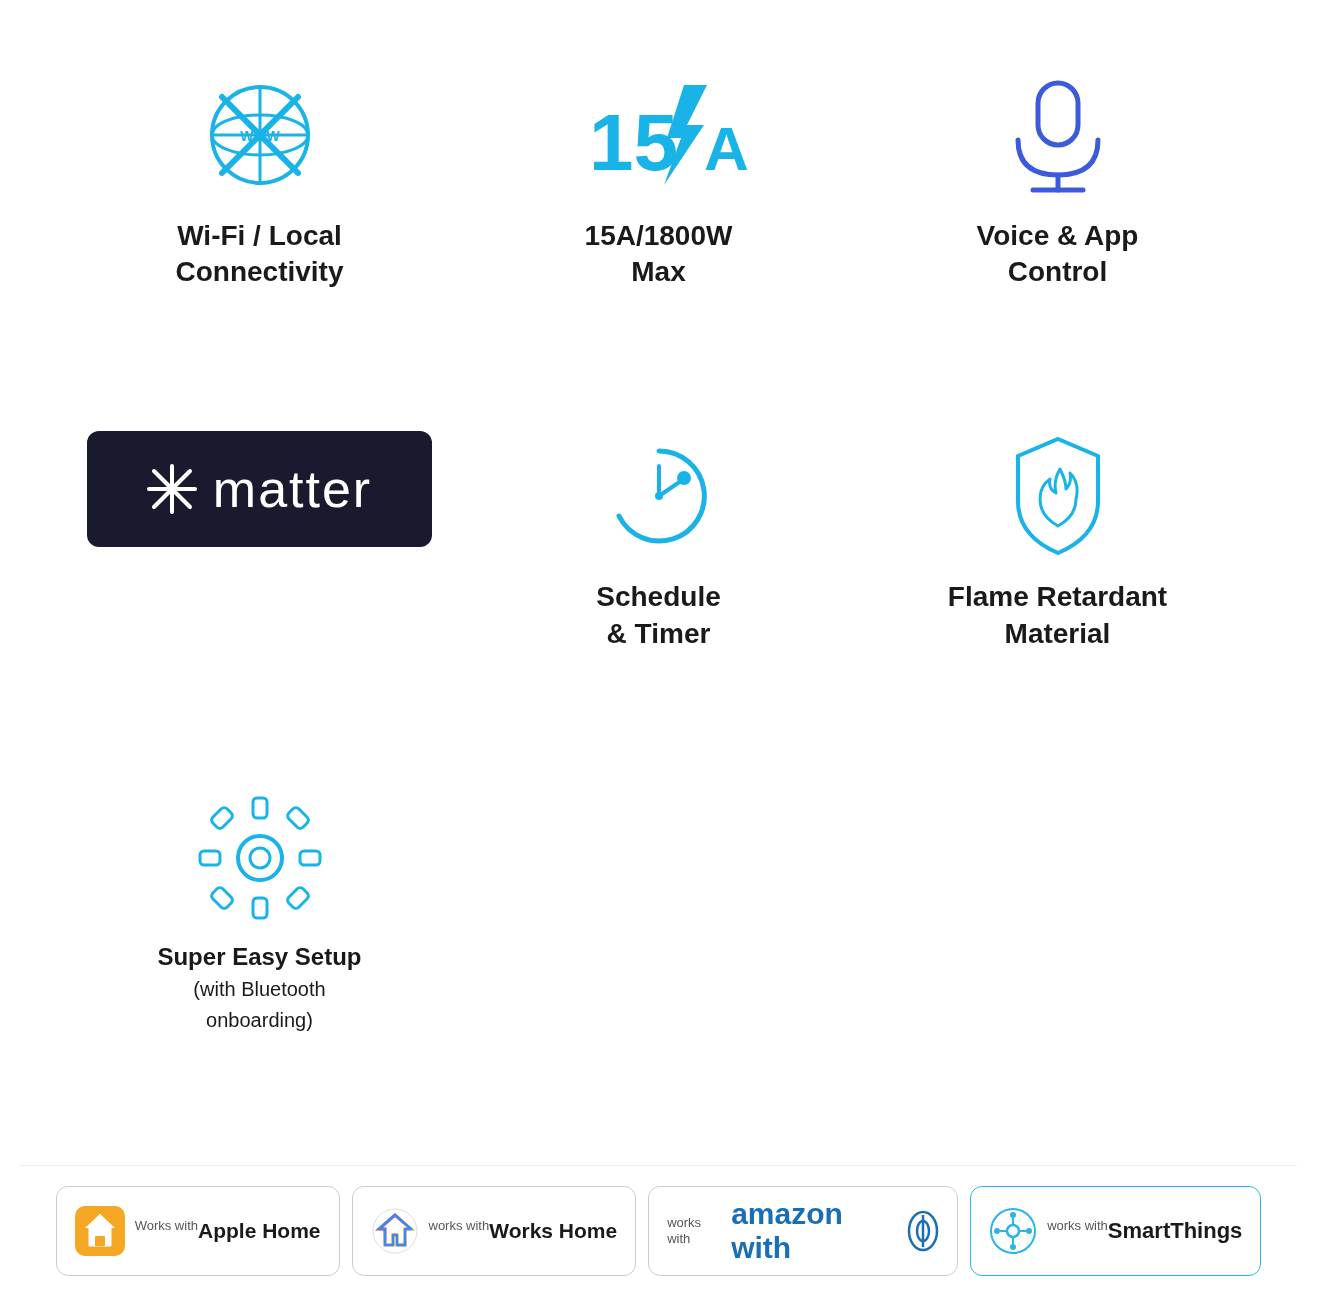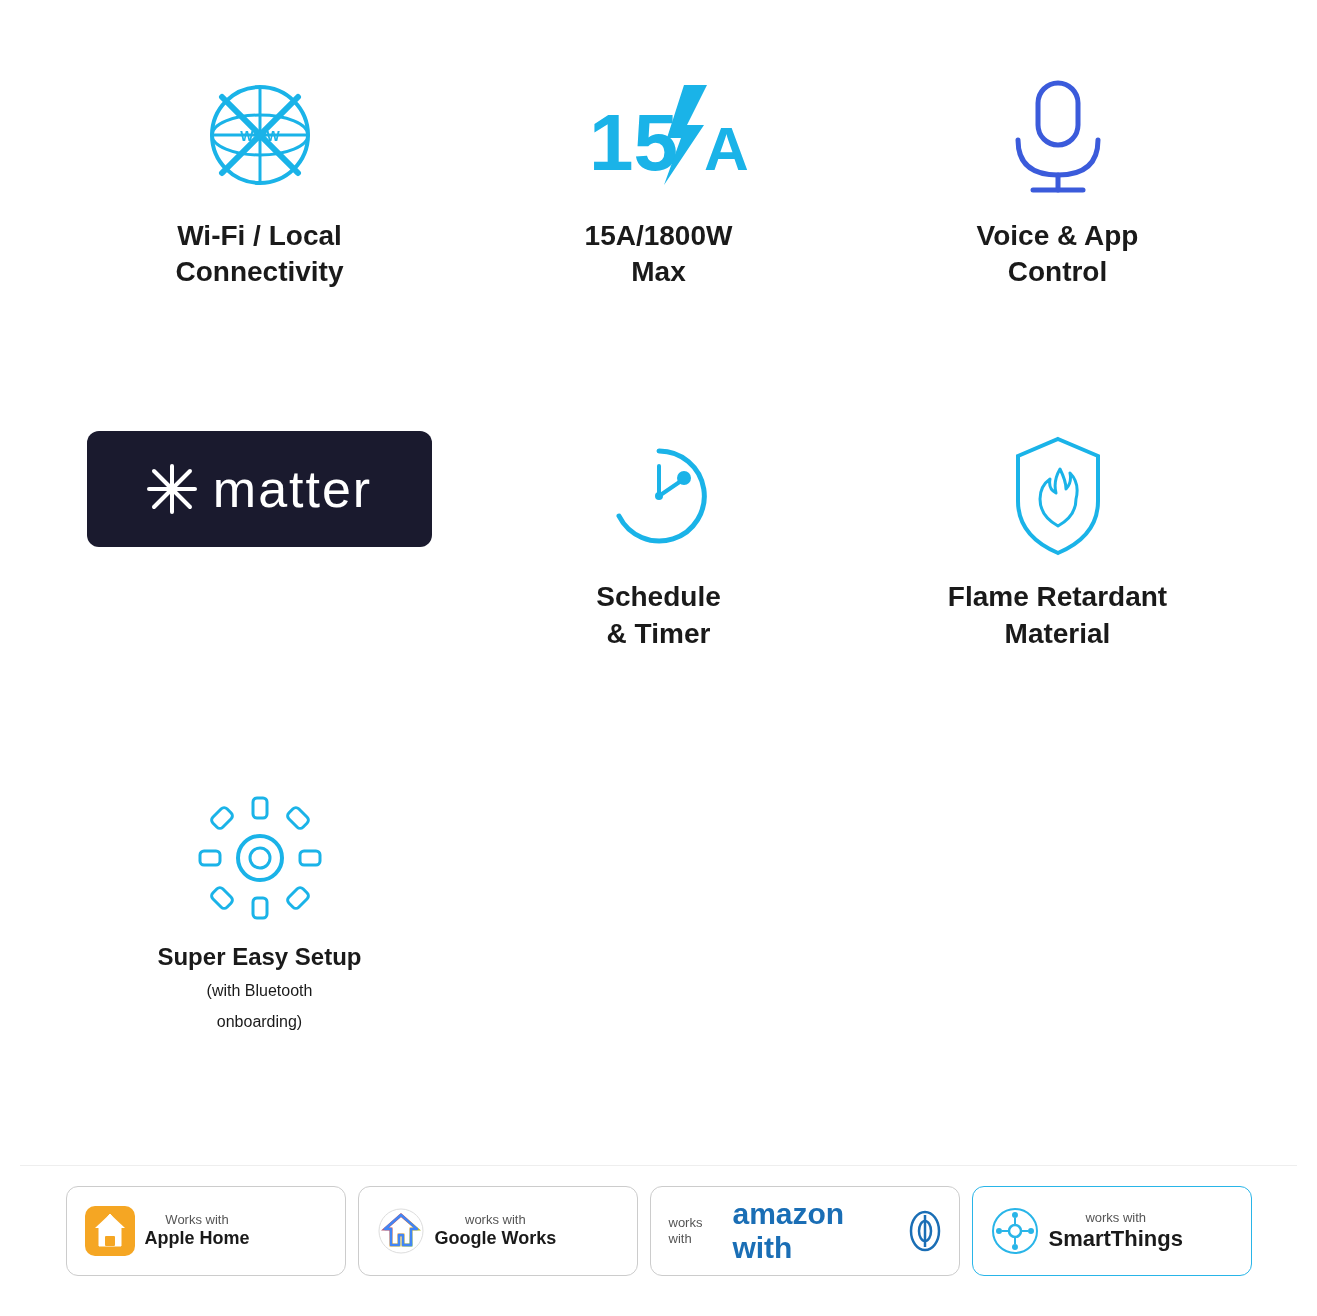--- a/index.html
+++ b/index.html
@@ -86,31 +86,31 @@
       border-color: #29b5e8;
     }
     .badge-icon-wrap {
       display: flex;
       align-items: center;
       justify-content: center;
       flex-shrink: 0;
     }
     .badge-text-wrap {
       display: flex;
-      flex-direction: column;
-      align-items: center;
+      flex-direction: row;
+      align-items: flex-start;
     }
     .badge-works-with {
       font-size: 13px;
       color: #555;
       font-weight: 400;
       line-height: 1.2;
     }
     .badge-brand {
-      font-size: 18px;
+      font-size: 21px;
       font-weight: 700;
       line-height: 1.2;
     }
     .badge-brand.apple { color: #1a1a1a; }
     .badge-brand.google { color: #1a1a1a; }
     .badge-brand.smartthings { color: #1a1a1a; }
 
     
     svg { overflow: visible; }
   </style>
@@ -226,21 +226,21 @@
         <rect x="105" y="58" width="20" height="14" rx="4" fill="none" stroke="#1ab3e8" stroke-width="3"></rect>
 
         <rect x="20" y="15" width="14" height="20" rx="4" fill="none" stroke="#1ab3e8" stroke-width="3" transform="rotate(45 27 25)"></rect>
         <rect x="96" y="15" width="14" height="20" rx="4" fill="none" stroke="#1ab3e8" stroke-width="3" transform="rotate(-45 103 25)"></rect>
         <rect x="20" y="95" width="14" height="20" rx="4" fill="none" stroke="#1ab3e8" stroke-width="3" transform="rotate(-45 27 105)"></rect>
         <rect x="96" y="95" width="14" height="20" rx="4" fill="none" stroke="#1ab3e8" stroke-width="3" transform="rotate(45 103 105)"></rect>
 
         <circle cx="65" cy="65" r="10" fill="none" stroke="#1ab3e8" stroke-width="3"></circle>
       </svg>
     </div>
-    <div class="feature-label small-text">Super Easy Setup<br><span style="font-size:16px;font-weight:500;">(with Bluetooth<br>onboarding)</span></div>
+    <div class="feature-label small-text">Super Easy Setup<br><span style="font-size:20px;font-weight:500;">(with Bluetooth<br>onboarding)</span></div>
   </div>
 
 </div>
 
 <div class="badges-row">
 
   <div class="badge-item">
     <div class="badge-icon-wrap">
       <svg width="50" height="50" viewBox="0 0 50 50">
         <rect width="50" height="50" rx="10" fill="#f5a623"></rect>
@@ -268,21 +268,21 @@
             <stop offset="33%" style="stop-color:#EA4335"></stop>
             <stop offset="66%" style="stop-color:#FBBC05"></stop>
             <stop offset="100%" style="stop-color:#34A853"></stop>
           </linearGradient>
         </defs>
         <polygon points="24,8 8,22 14,22 14,38 22,38 22,28 26,28 26,38 34,38 34,22 40,22" fill="none" stroke="#4285F4" stroke-width="2.5" stroke-linejoin="round"></polygon>
       </svg>
     </div>
     <div class="badge-text-wrap">
       <span class="badge-works-with">works with</span>
-      <span class="badge-brand google">Google Works</span>
+      <span class="badge-brand google">Works Home</span>
     </div>
   </div>
 
   <div class="badge-item">
     <div class="badge-text-wrap" style="margin-right:20px;">
       <span class="badge-works-with">works<br>with</span>
     </div>
     <div>
       <span style="font-size:30px;font-weight:700;color:#1a6eb5;font-family:Arial,sans-serif;">amazon with</span>
     </div>

